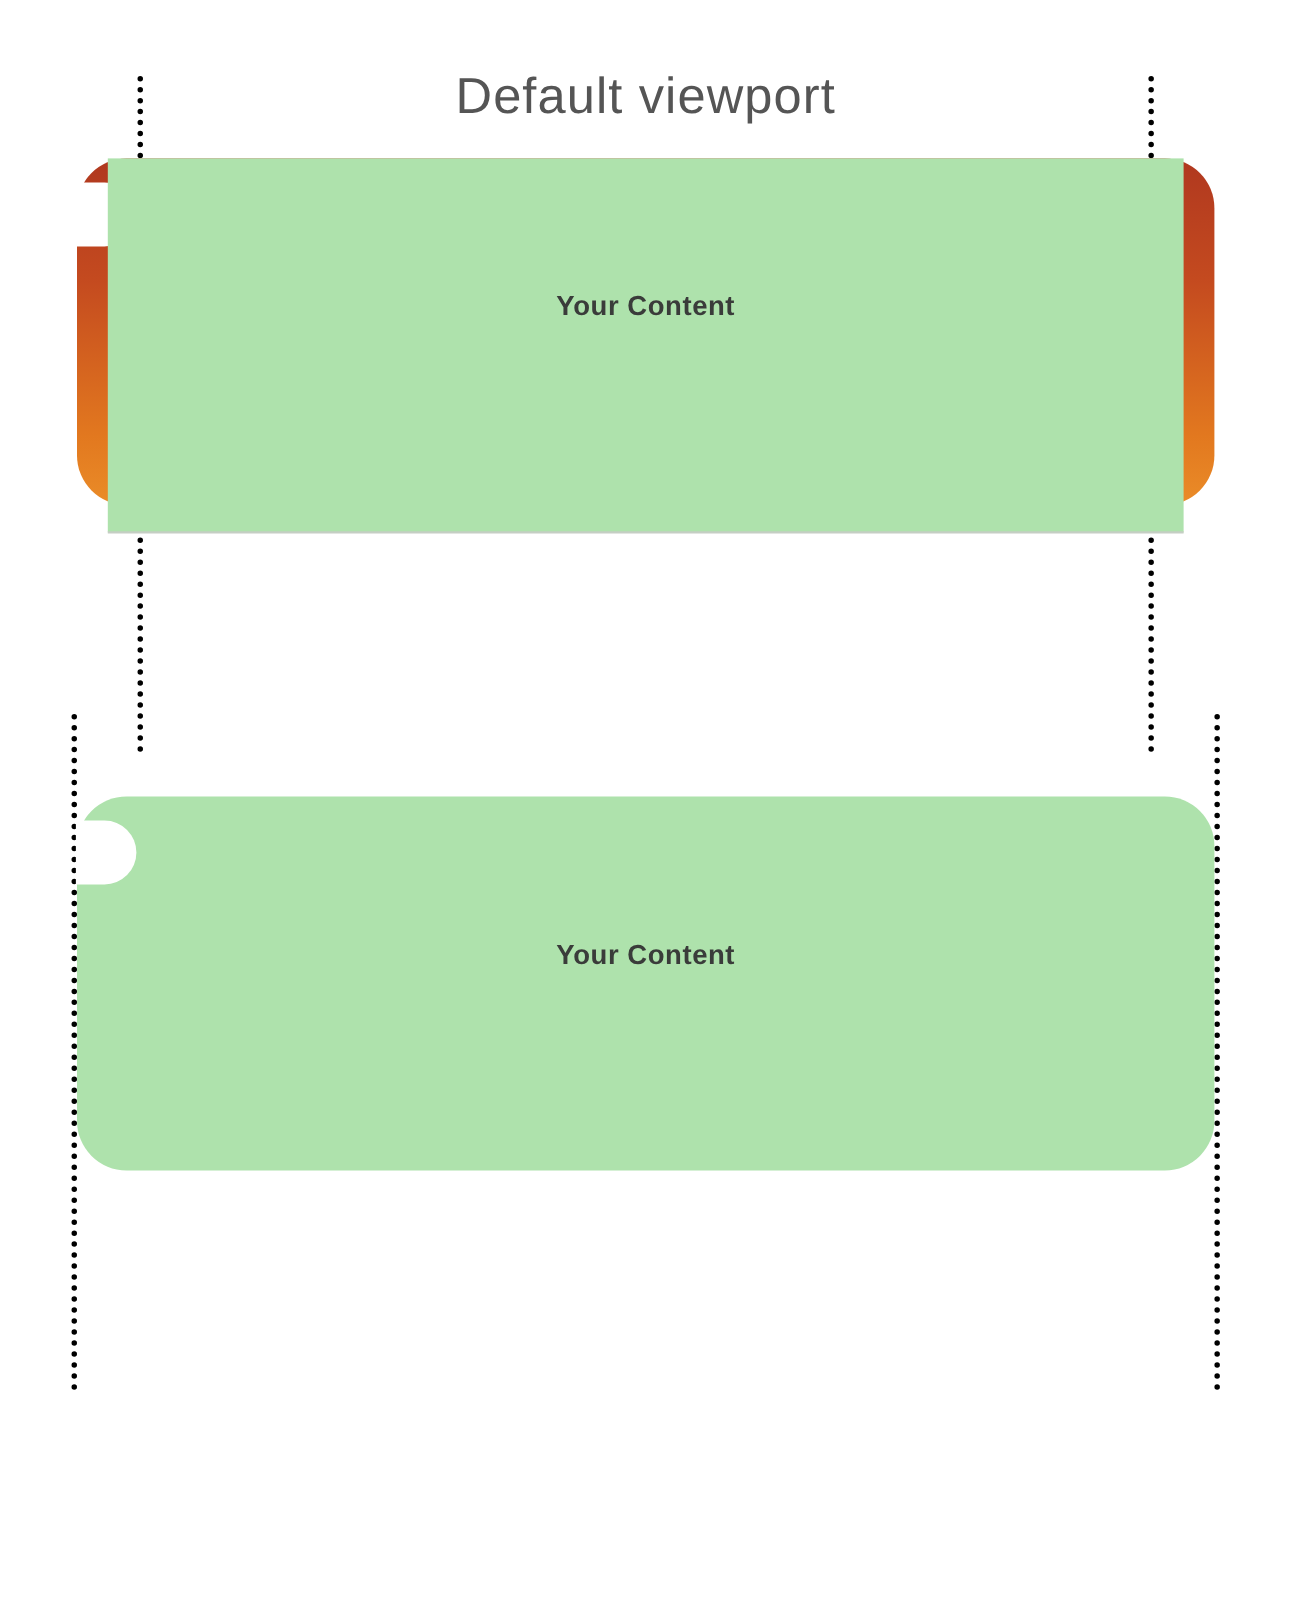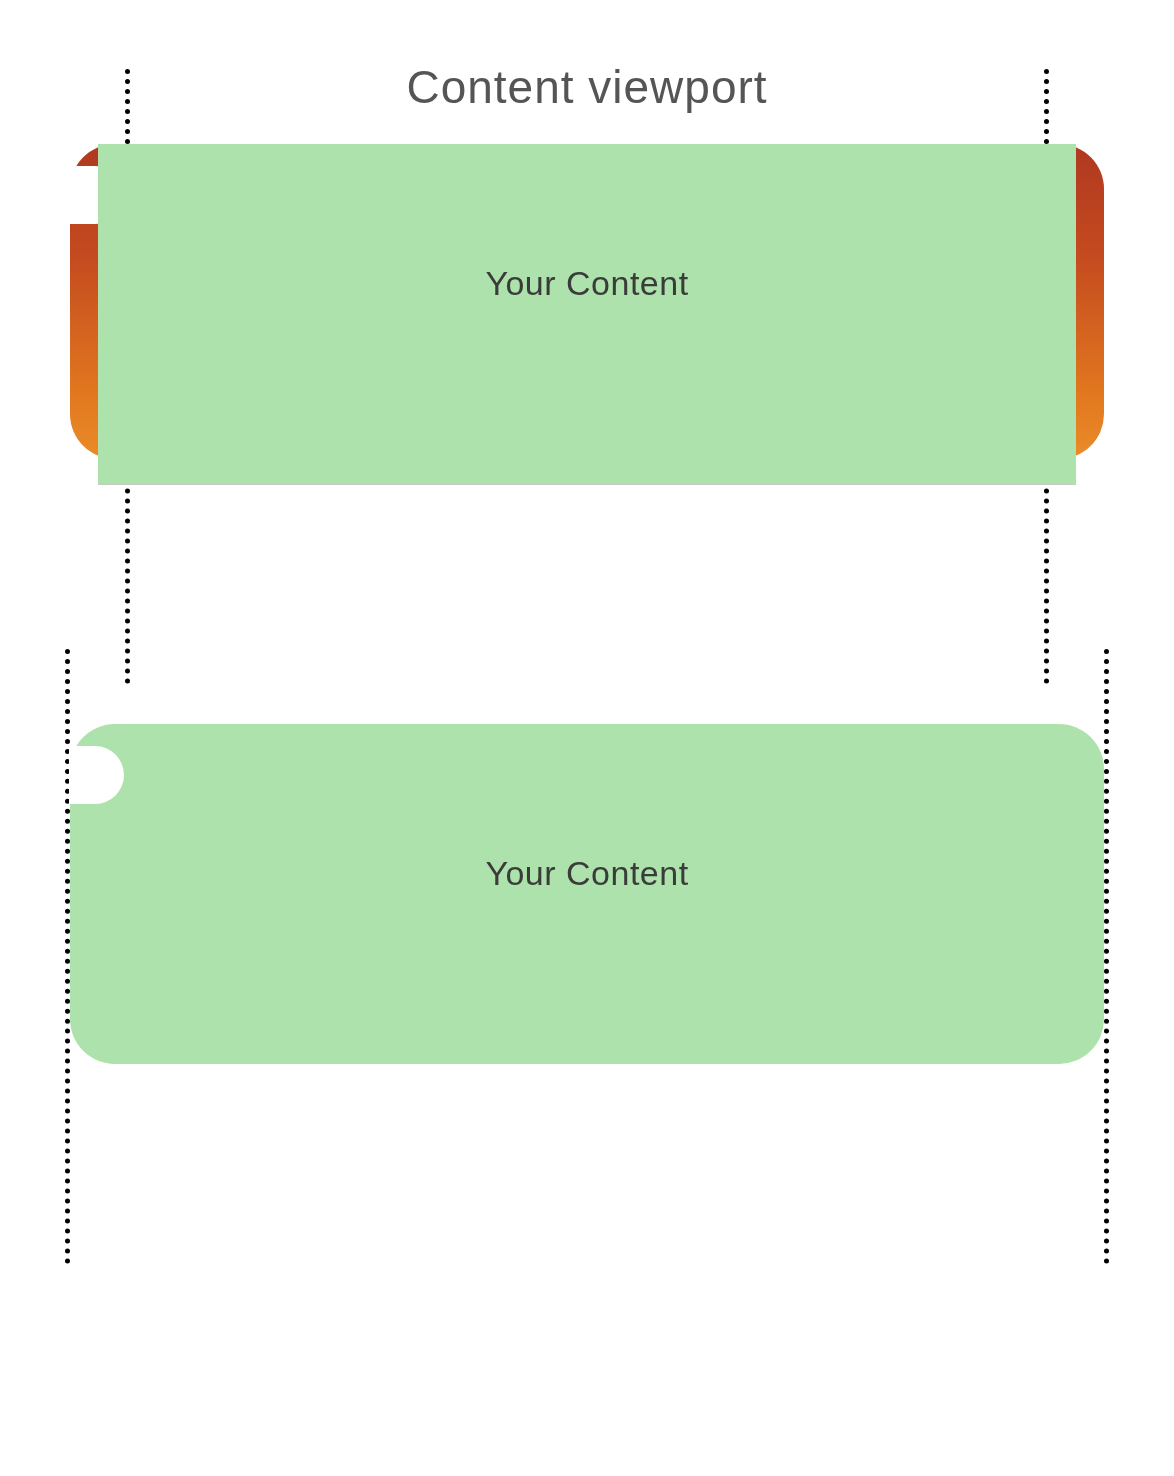--- a/index.html
+++ b/index.html
@@ -75,22 +75,22 @@
     }
     .content-default-bottom-line {
       position: absolute;
       left: 58px;
       right: 58px;
       top: 339px;
       height: 2px;
       background: #c5cec4;
     }
     .content-label {
-      font-size: 34px;
-      font-weight: 400;
+      font-size: 25px;
+      font-weight: 700;
       color: #3a3c3a;
       letter-spacing: 0.5px;
     }
 
     
     .phone-cover {
       position: absolute;
       top: 0;
       left: 30px;
       right: 30px;
@@ -105,21 +105,21 @@
     }
     .phone-cover .notch {
       top: 22px;
     }
     .section:last-child { margin-bottom: 0; }
   </style>
 </head>
 <body>
 
 <div class="section">
-  <div class="title">Content viewport</div>
+  <div class="title">Default viewport</div>
   <div class="diagram-area">
     <div class="dotted-line dotted-left-1"></div>
     <div class="dotted-line dotted-right-1"></div>
     <div class="phone-default">
       <div class="notch"></div>
     </div>
     <div class="content-default">
       <span class="content-label">Your Content</span>
     </div>
     <div class="content-default-bottom-line"></div>

